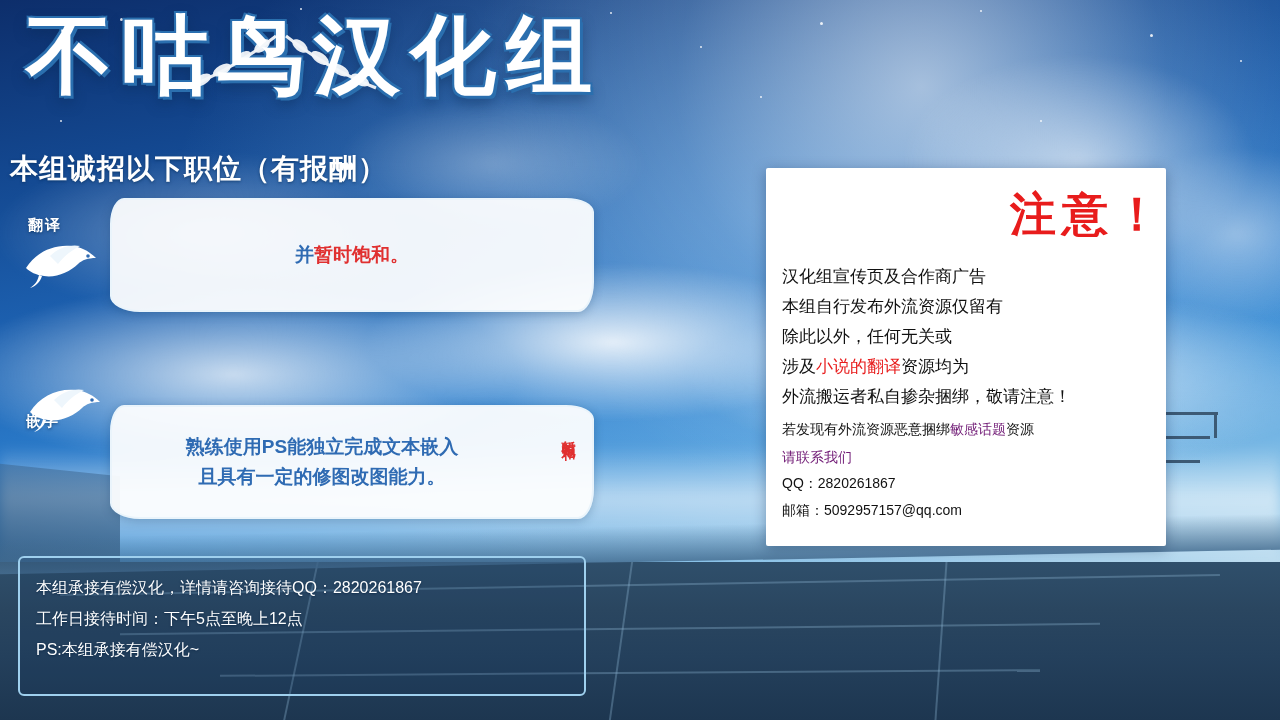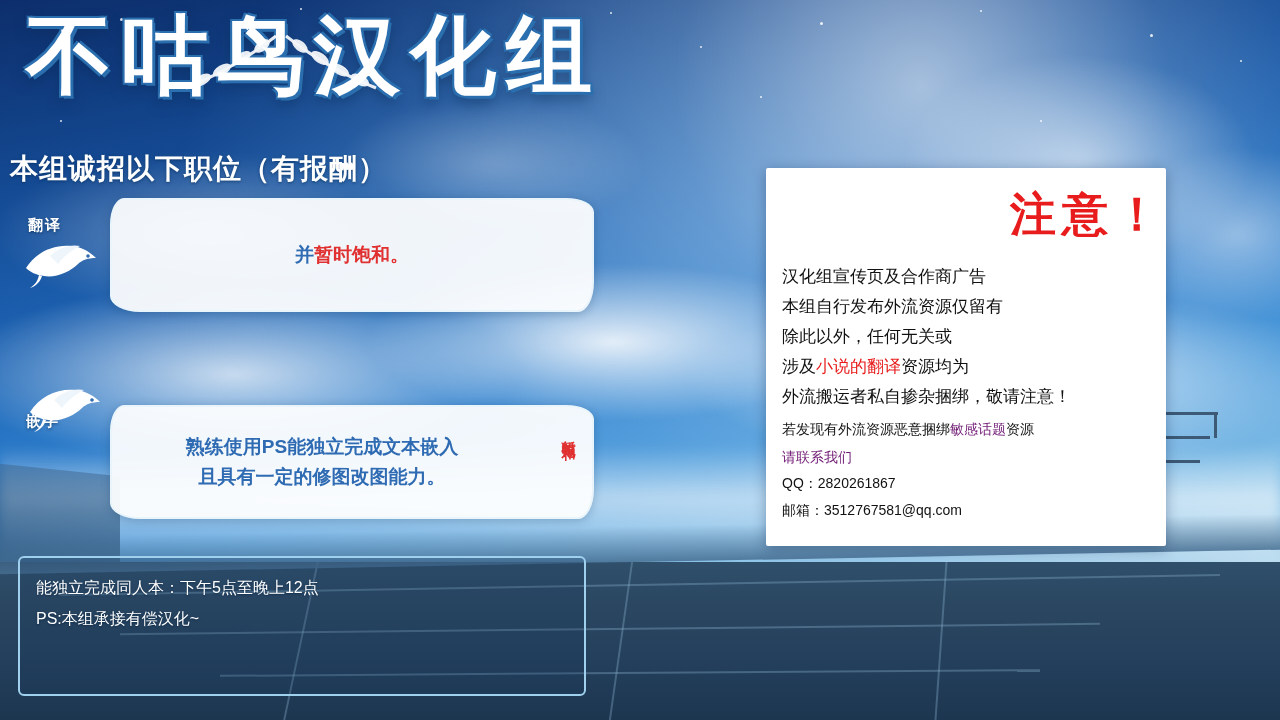--- a/index.html
+++ b/index.html
@@ -267,19 +267,20 @@
     </div>
     <div><span>外流搬运者私自掺杂捆绑，敬请注意！</span></div>
   </div>
   <div class="n-small">
     <span>若发现有外流资源恶意捆绑</span><span class="red">敏感话题</span><span>资源</span>
   </div>
   <div class="n-small">
     <span class="red">请联系我们</span>
   </div>
   <div class="n-contact">QQ：2820261867</div>
-  <div class="n-contact">邮箱：3512767581@qq.com</div>
+  <div class="n-contact">邮箱：5092957157@qq.com</div>
 </div>
 
 <div id="footer">
-  <div class="f-line">能独立完成同人本：下午5点至晚上12点</div>
+  <div class="f-line">本组承接有偿汉化，详情请咨询接待QQ：2820261867</div>
+  <div class="f-line">工作日接待时间：下午5点至晚上12点</div>
   <div class="f-line">PS:本组承接有偿汉化~</div>
 </div>
 
 </body></html>

